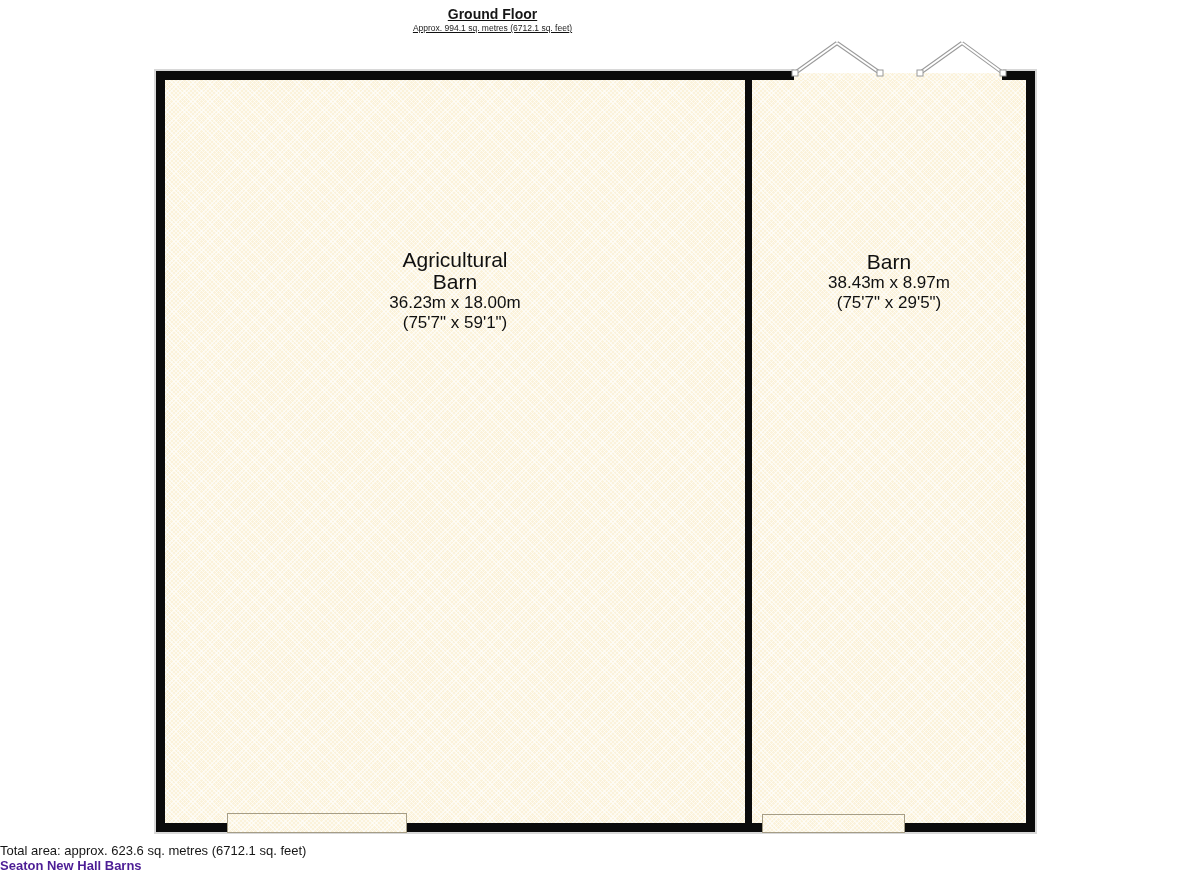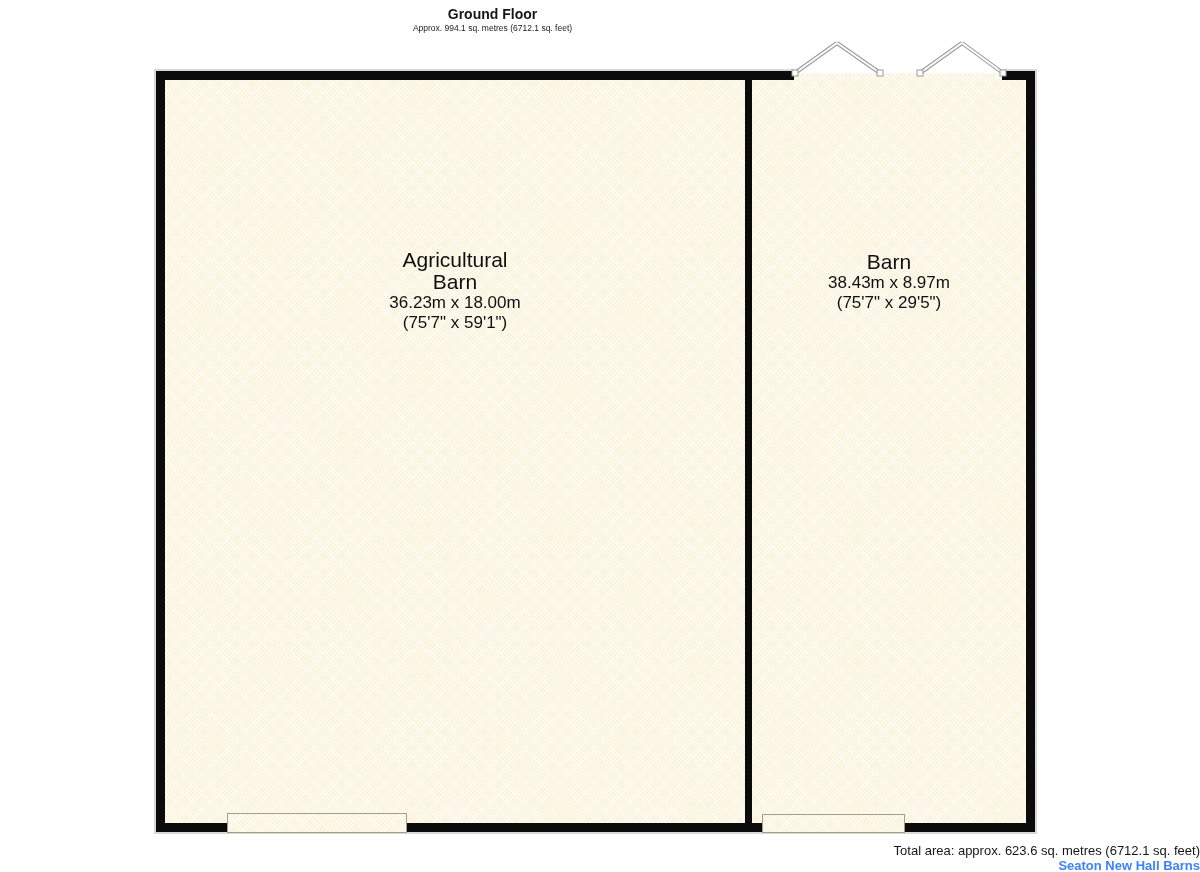--- a/index.html
+++ b/index.html
@@ -2,26 +2,26 @@
 <html><head>
 <meta charset="utf-8">
 <style>
   html,body{margin:0;padding:0;background:#ffffff;}
   #stage{
     position:relative;width:1200px;height:872px;background:#ffffff;overflow:hidden;
     font-family:"Liberation Sans","DejaVu Sans",sans-serif;color:#111;
   }
   .abs{position:absolute;}
   
-  .header{top:6px;left:0;width:985px;text-align:center;}
+  .header{top:6px;left:0;width:985px;text-align:center;text-decoration:underline;}
   .header .title{font-size:14px;font-weight:bold;color:#161616;line-height:17px;}
   .header .subtitle{font-size:8.5px;color:#222;line-height:10px;}
-  .footer{top:843px;left:0;width:1200px;text-align:right;}
+  .footer{top:843px;left:0;width:1200px;text-align:left;}
   .footer .total{font-size:13px;color:#161616;line-height:15px;}
-  .footer .property{font-size:13px;font-weight:bold;color:#3b82f6;line-height:15px;margin-left:24px;}
+  .footer .property{font-size:13px;font-weight:bold;color:#4c1d95;line-height:15px;}
   
   .backdrop{left:154px;top:69px;width:883px;height:765px;background:#d8d8d8;}
   .gap-white{left:794px;top:67px;width:209px;height:7px;background:#ffffff;}
   .roomfill,.gap-cream{
     background-color:#fbf2da;
     background-image:
       repeating-linear-gradient(45deg, rgba(255,255,255,.6) 0 1px, rgba(0,0,0,0) 1px 3px),
       repeating-linear-gradient(135deg, rgba(255,255,255,.6) 0 1px, rgba(0,0,0,0) 1px 3px);
   }
   .gap-cream{left:794px;top:73px;width:209px;height:8px;}

